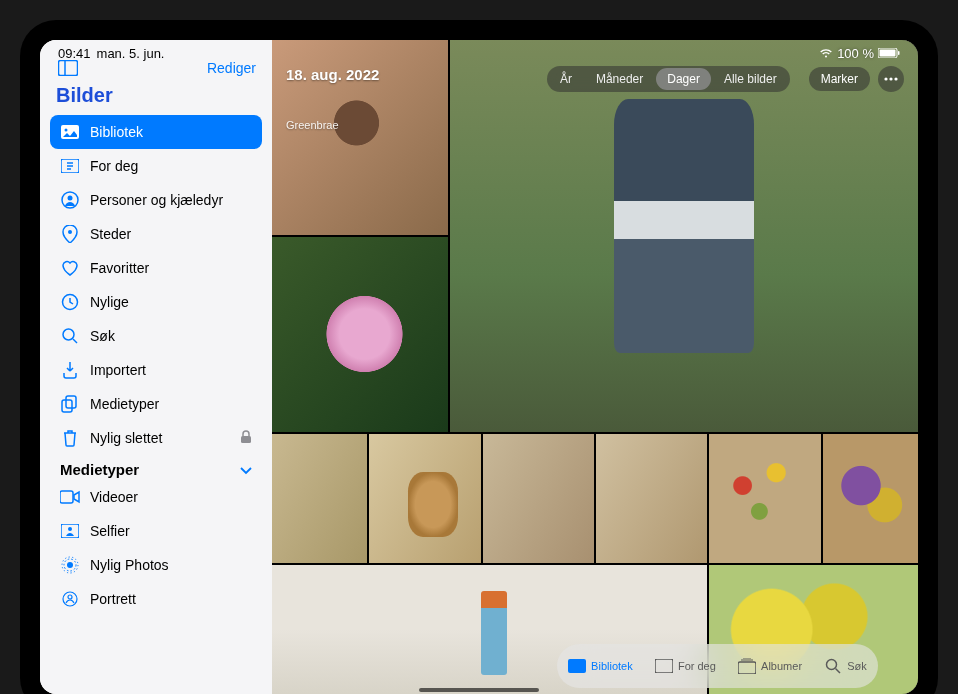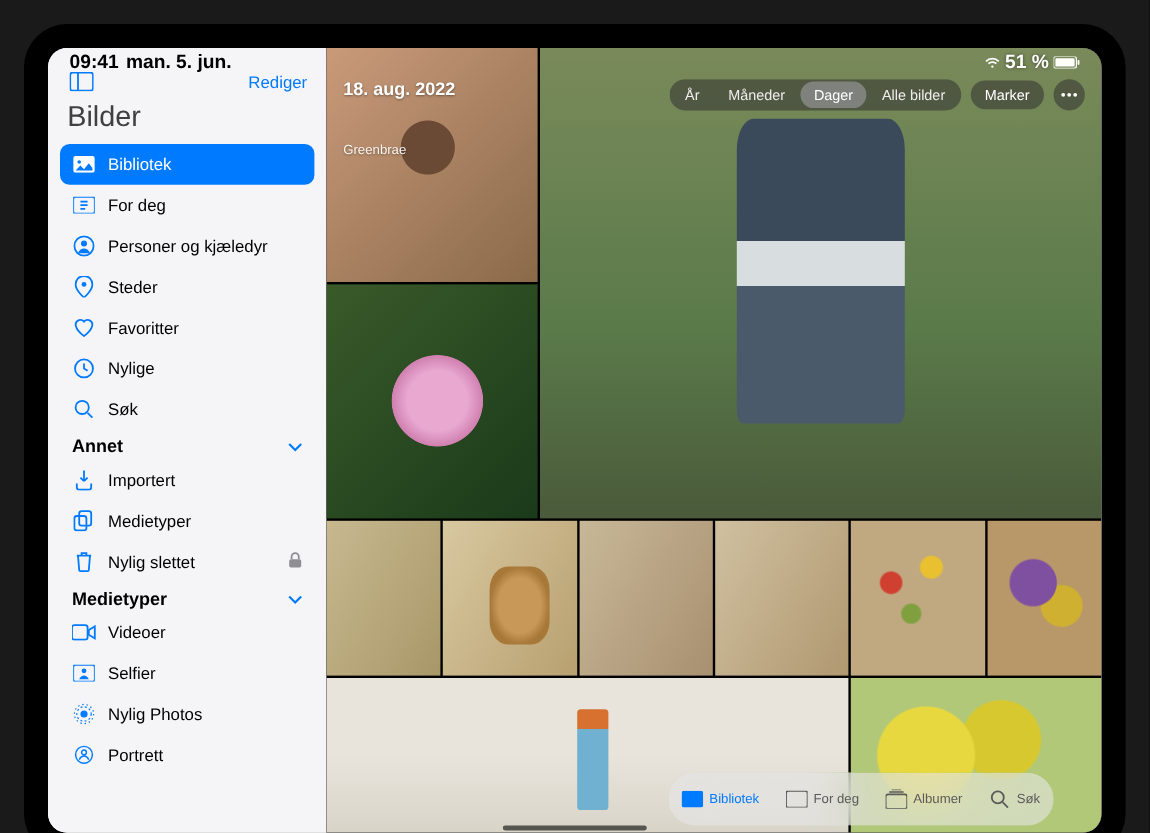--- a/index.html
+++ b/index.html
@@ -1,48 +1,48 @@
 <!DOCTYPE html>
 <html><head>
 <meta charset="utf-8">
 <style>
 * { box-sizing: border-box; margin: 0; padding: 0; }
 body { background: #1a1a1a; font-family: -apple-system, BlinkMacSystemFont, "Segoe UI", sans-serif; display: flex; justify-content: center; align-items: flex-start; padding: 20px; }
 .ipad-frame { width: 958px; height: 694px; background: #000; border-radius: 36px; padding: 20px; position: relative; }
 .screen { width: 100%; height: 100%; background: #fff; border-radius: 16px; overflow: hidden; display: flex; flex-direction: column; position: relative; }
 
 
-.status-bar { height: 22px; display: flex; justify-content: space-between; align-items: center; padding: 4px 18px 0 18px; font-size: 16px; font-weight: 700; color: #000; position: absolute; top: 0; left: 0; right: 0; z-index: 50; }
+.status-bar { height: 22px; display: flex; justify-content: space-between; align-items: center; padding: 4px 18px 0 18px; font-size: 13px; font-weight: 400; color: #000; position: absolute; top: 0; left: 0; right: 0; z-index: 50; }
 .status-left { display: flex; gap: 6px; color: #000; }
 .status-right { display: flex; gap: 4px; align-items: center; color: #000; }
 .status-right .rs { color: #fff; text-shadow: 0 0 3px rgba(0,0,0,0.5); }
 
 
 .app { display: flex; height: 100%; width: 100%; }
 
 
 .sidebar { width: 232px; background: #f5f5f7; display: flex; flex-direction: column; padding-top: 12px; }
 .sidebar-header { display: flex; justify-content: space-between; align-items: center; padding: 6px 16px 2px 16px; }
 .sb-toggle { width: 24px; height: 20px; color: #007aff; display:flex; align-items:center; justify-content:center; }
 .sb-edit { color: #007aff; font-size: 14px; }
-.sidebar-title { font-size: 24px; font-weight: 400; padding: 4px 16px 8px 16px; color: #404040; }
+.sidebar-title { font-size: 20px; font-weight: 700; padding: 4px 16px 8px 16px; color: #1d4ed8; }
 
 .sb-list { flex: 1; overflow: hidden; padding: 0 10px; }
 .sb-item { display: flex; align-items: center; gap: 10px; padding: 7px 10px; border-radius: 8px; font-size: 14px; color: #000; cursor: pointer; }
 .sb-item.active { background: #007aff; color: #fff; }
 .sb-item .ic { width: 20px; height: 20px; display: flex; align-items: center; justify-content: center; color: #007aff; flex-shrink: 0; }
 .sb-item.active .ic { color: #fff; }
 .sb-item .lock { margin-left: auto; color: #8e8e93; }
 .sb-section { display: flex; justify-content: space-between; align-items: center; padding: 6px 10px 2px 10px; font-size: 15px; font-weight: 600; color: #000; }
 .sb-section .chev { color: #007aff; }
 
 
 .content { flex: 1; position: relative; background: #000; display: flex; flex-direction: column; }
 .photo-grid { flex: 1; position: relative; overflow: hidden; }
-.overlay-top { position: absolute; top: 0; left: 0; right: 0; height: 70px; z-index: 10; display: flex; justify-content: space-between; align-items: flex-start; padding: 26px 14px 0 14px; pointer-events: none; }
+.overlay-top { position: absolute; top: 0; left: 0; right: 0; height: 70px; z-index: 10; display: flex; justify-content: space-between; align-items: flex-start; padding: 26px 14px 0 14px; pointer-events: none; gap: 11px; }
 .overlay-top > * { pointer-events: auto; }
 .date-block { color: #fff; text-shadow: 0 1px 2px rgba(0,0,0,0.4); }
 .date-main { font-size: 15px; font-weight: 700; }
 .date-sub { font-size: 11px; opacity: 0.9; margin-top: 36px; }
 
 .seg { display: flex; background: rgba(50,50,50,0.55); backdrop-filter: blur(10px); border-radius: 16px; padding: 2px; gap: 2px; margin-left: auto; margin-right: 8px;}
 .seg-item { padding: 4px 11px; font-size: 12px; color: #eee; border-radius: 14px; }
 .seg-item.on { background: rgba(140,140,140,0.8); color: #fff; }
 
 .top-right { display: flex; align-items: center; gap: 8px; }
@@ -87,21 +87,21 @@
       <div class="status-left">
         <span>09:41</span>
         <span>man. 5. jun.</span>
       </div>
       <div class="status-right">
         <span class="rs">
           <svg width="14" height="10" viewBox="0 0 14 10">
               <path d="M7 9.5a1 1 0 100-2 1 1 0 000 2zm-2.8-2.9a4 4 0 015.6 0l1-1a5.4 5.4 0 00-7.6 0l1 1zm-2-2a6.8 6.8 0 019.6 0l1-1a8.2 8.2 0 00-11.6 0l1 1z" fill="currentColor"></path>
             </svg>
         </span>
-        <span class="rs">51 %</span>
+        <span class="rs">100 %</span>
         <span class="rs">
           <svg width="22" height="10" viewBox="0 0 22 10">
               <rect x="0" y="0" width="19" height="10" rx="2" fill="none" stroke="currentColor" stroke-width="1"></rect>
               <rect x="1.5" y="1.5" width="16" height="7" rx="1" fill="currentColor"></rect>
               <rect x="20" y="3" width="1.5" height="4" rx="0.7" fill="currentColor"></rect>
             </svg>
         </span>
       </div>
     </div>
 
@@ -178,26 +178,20 @@
           <div class="sb-item">
             <span class="ic">
                 <svg width="18" height="18" viewBox="0 0 18 18">
                   <circle cx="7.5" cy="7.5" r="5.5" fill="none" stroke="currentColor" stroke-width="1.5"></circle>
                   <line x1="12" y1="12" x2="16" y2="16" stroke="currentColor" stroke-width="1.5"></line>
                 </svg>
               </span>
             <span>Søk</span>
           </div>
 
-          <div class="sb-section">
-            <span>Annet</span>
-            <span class="chev"><svg width="12" height="8" viewBox="0 0 12 8">
-                  <path d="M1 1l5 5 5-5" stroke="currentColor" stroke-width="1.8" fill="none"></path>
-                </svg></span>
-          </div>
           <div class="sb-item">
             <span class="ic">
                 <svg width="16" height="18" viewBox="0 0 16 18">
                   <path d="M8 1v9m0 0l-3-3m3 3l3-3M2 12v3a2 2 0 002 2h8a2 2 0 002-2v-3" stroke="currentColor" stroke-width="1.5" fill="none"></path>
                 </svg>
               </span>
             <span>Importert</span>
           </div>
           <div class="sb-item">
             <span class="ic">

